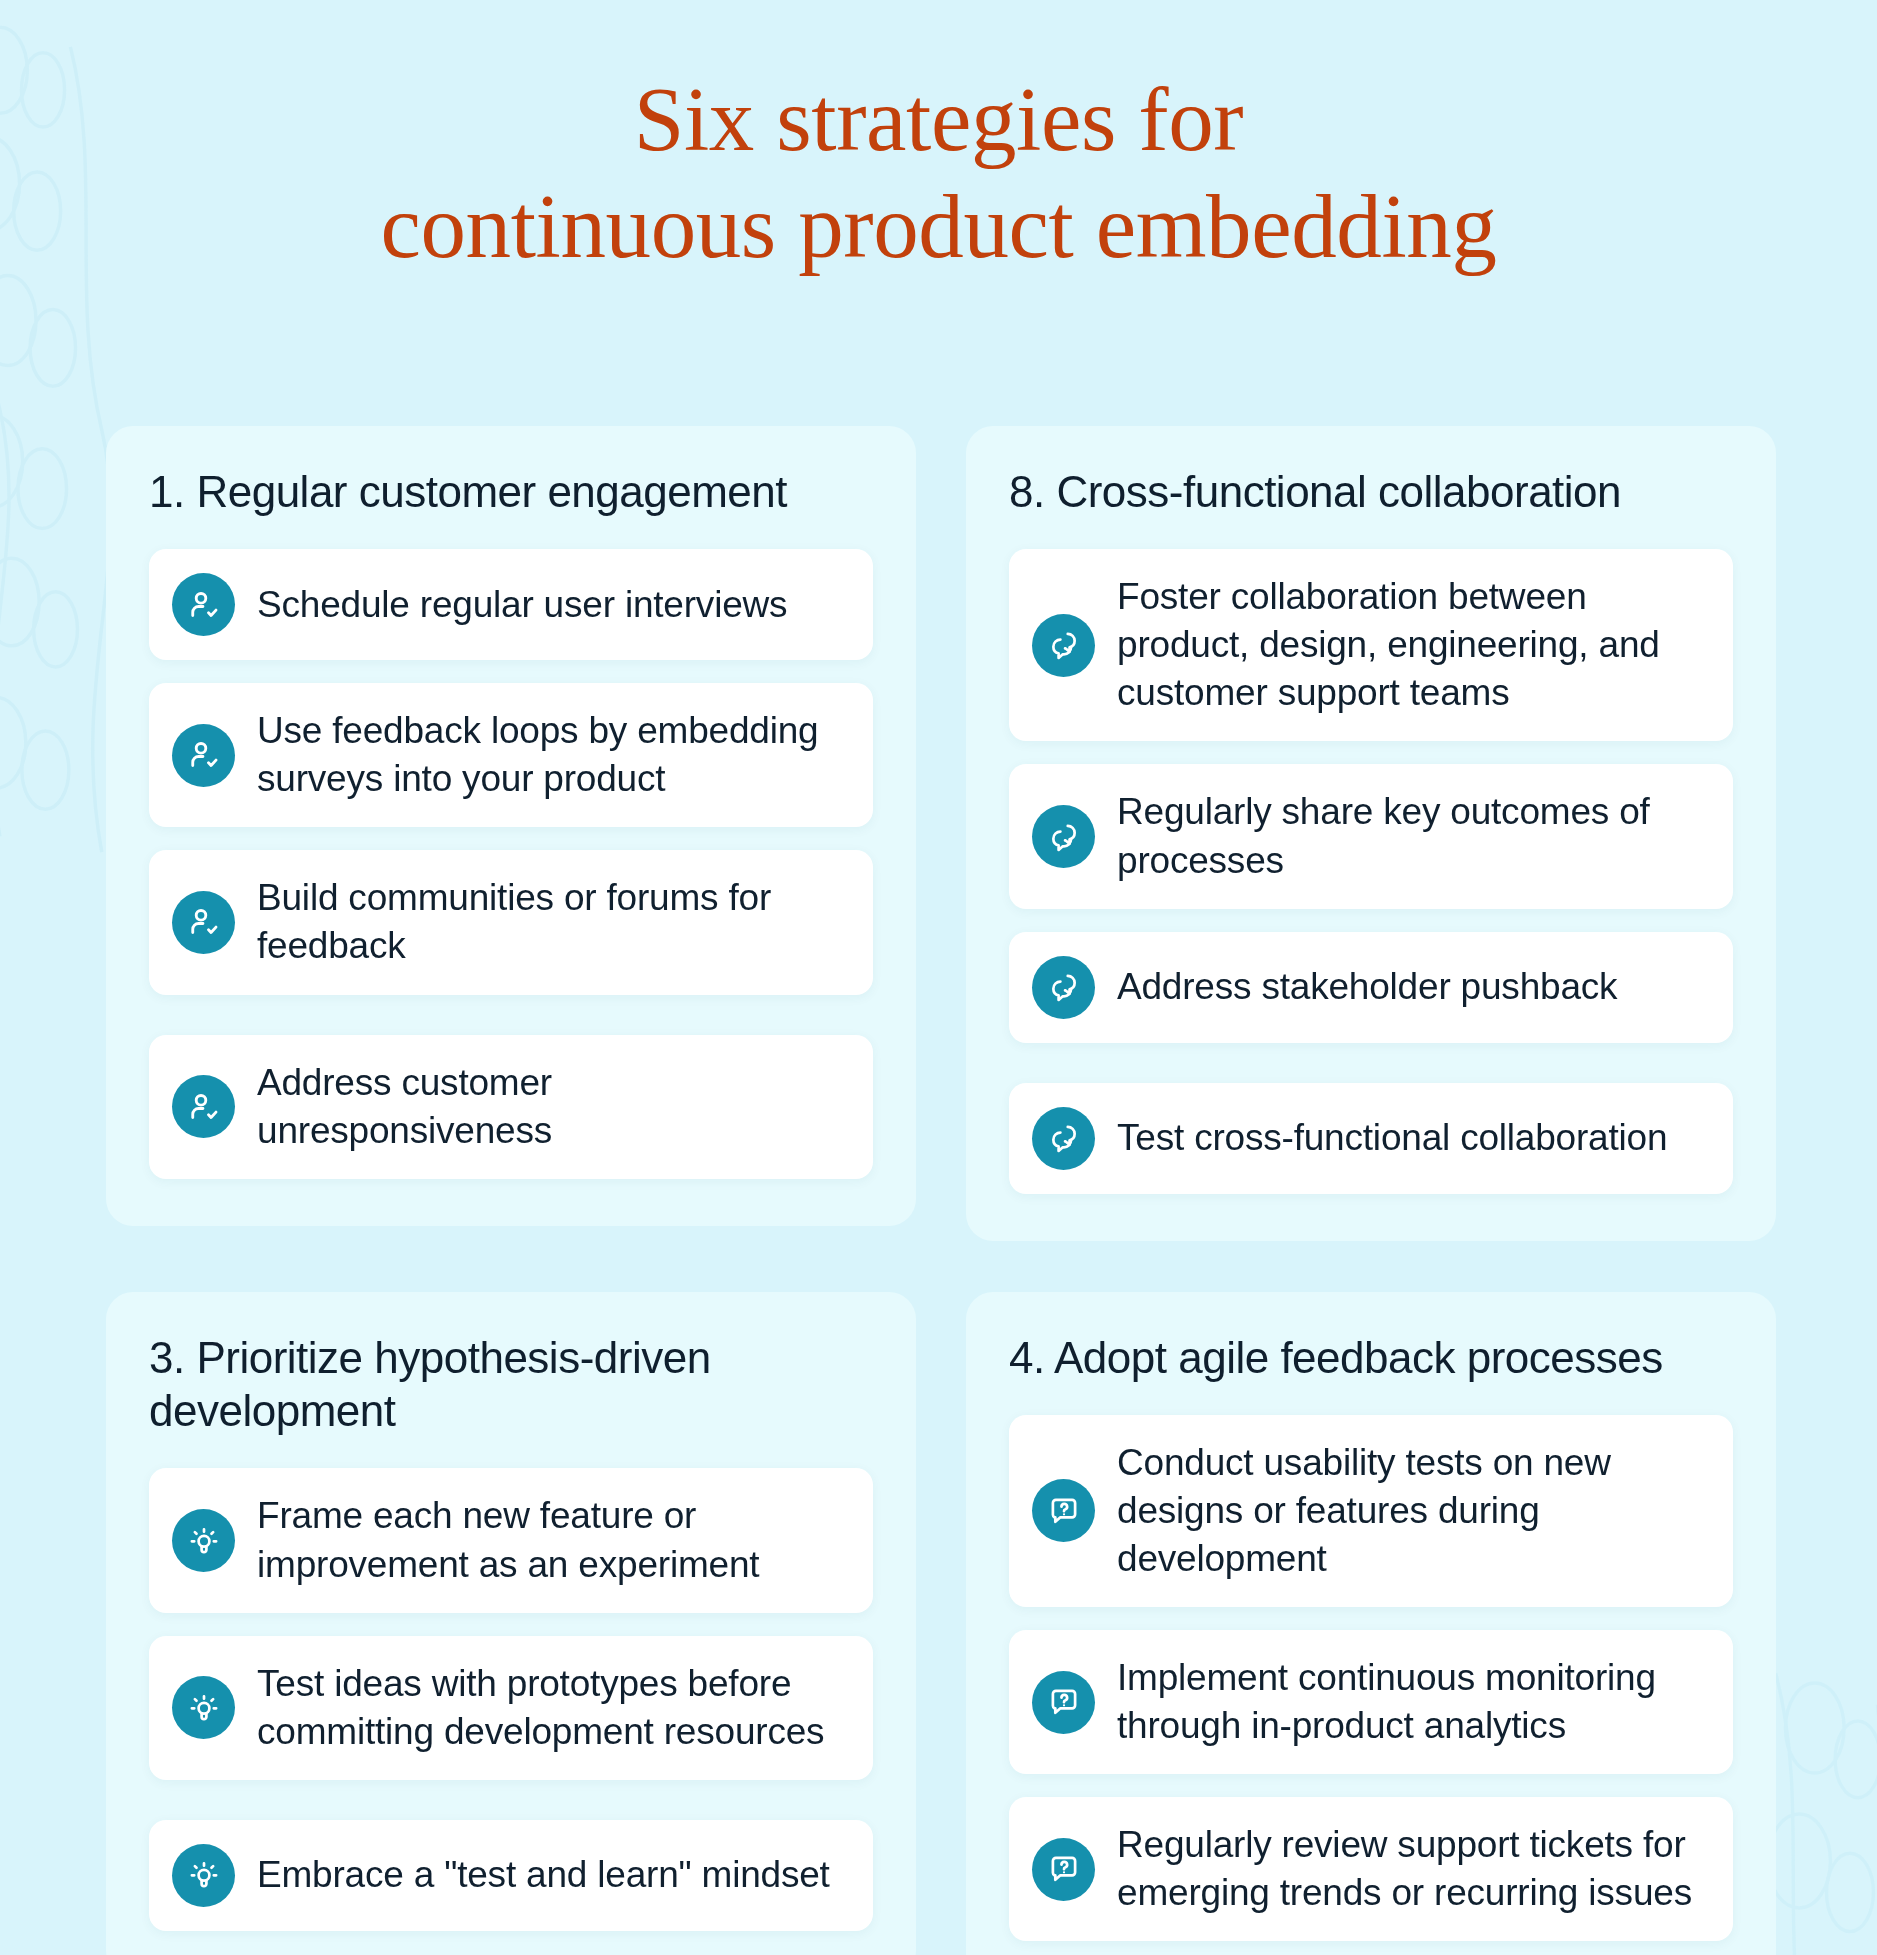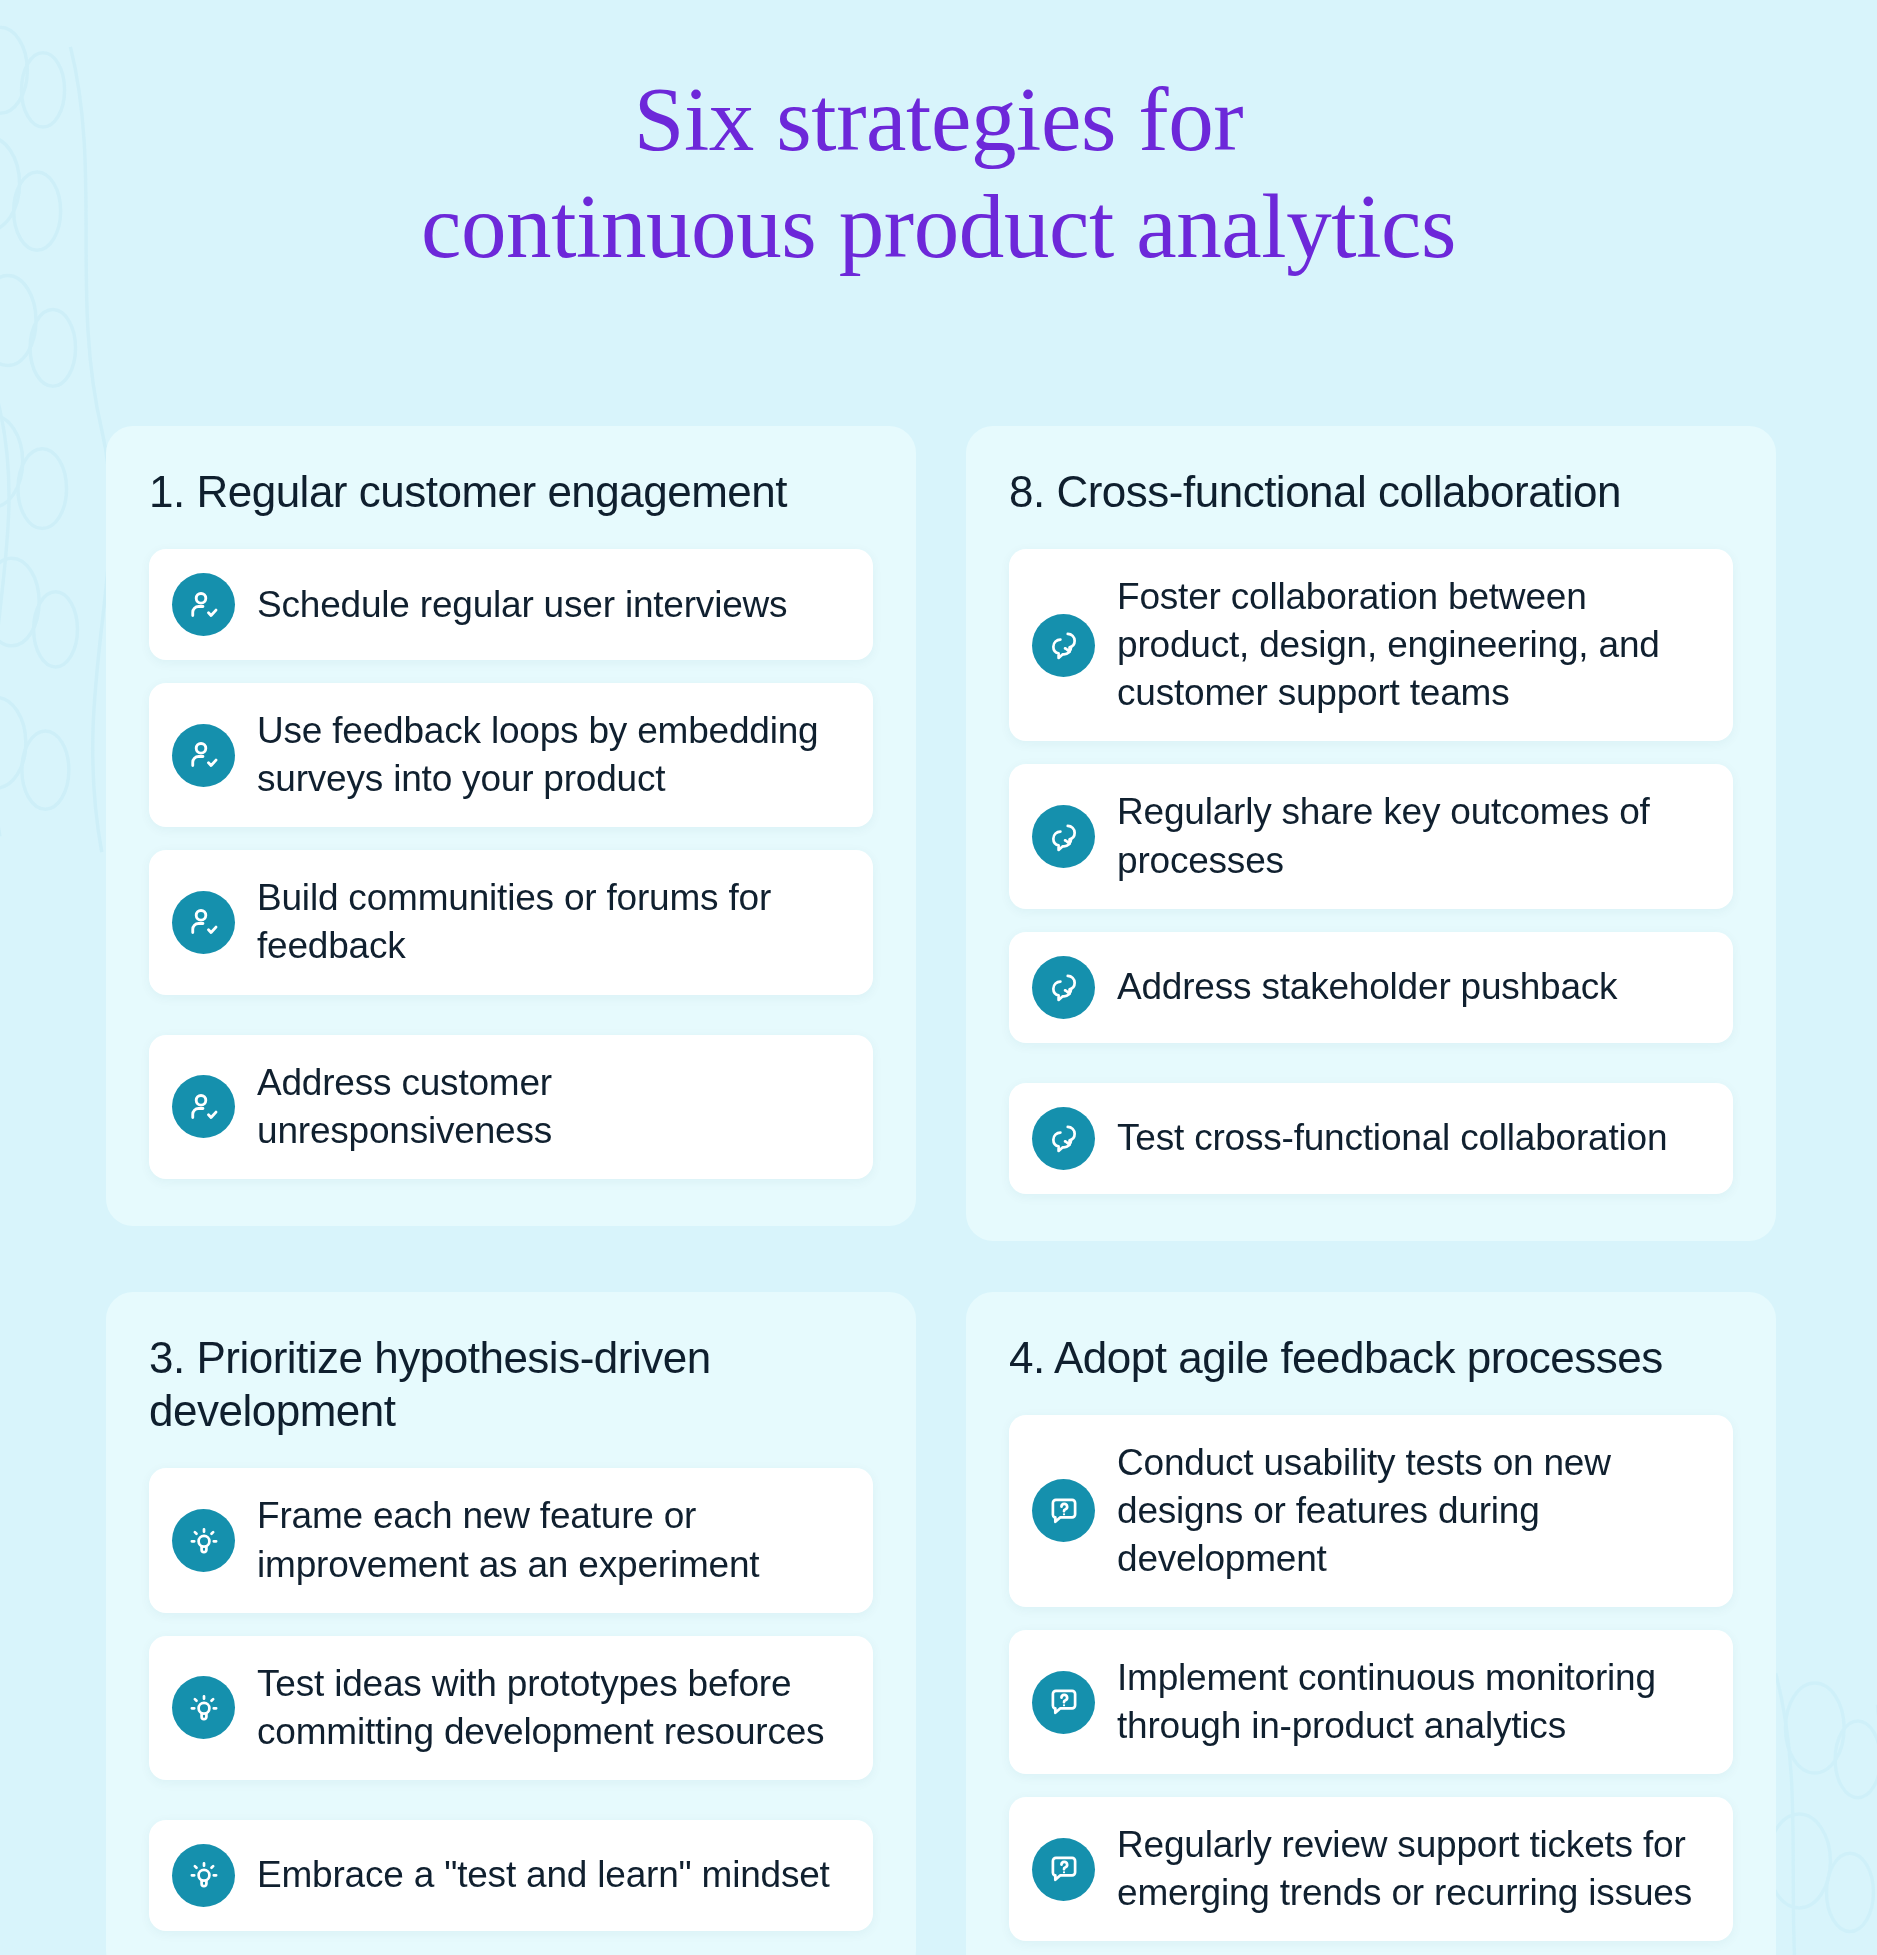--- a/index.html
+++ b/index.html
@@ -30,21 +30,21 @@
   .bg-deco.right { right: -15.6px;  top: 1642px; width: 352px; height: 1017px; }
 
   
   .title-wrap {
     position: absolute;
     top: 66px; left: 0; width: 1877px;
     text-align: center;
   }
   .title-line {
     font-family: "Liberation Serif", "DejaVu Serif", serif;
-    color: #6d28d9;
+    color: #c2410c;
     font-size: 91px;
     line-height: 1.18;
     letter-spacing: -0.4px;
     font-weight: 400;
   }
 
   
   .grid {
     position: absolute;
     top: 426px;
@@ -139,21 +139,21 @@
       <ellipse cx="830" cy="1000" rx="56" ry="96"></ellipse>
       <ellipse cx="670" cy="1280" rx="78" ry="118"></ellipse>
       <ellipse cx="800" cy="1360" rx="62" ry="102"></ellipse>
       <path d="M600 80 C 690 420, 600 760, 690 1120 S 600 1800, 690 2280"></path>
       <path d="M860 160 C 900 500, 860 840, 900 1200"></path>
     </g>
   </svg>
 
   <div class="title-wrap">
     <div class="title-line">Six strategies for</div>
-    <div class="title-line">continuous product analytics</div>
+    <div class="title-line">continuous product embedding</div>
   </div>
 
   <div class="grid">
 
     <div class="row">
 
       <div class="panel col-left">
         <div class="panel-title">1. Regular customer engagement</div>
 
         <div class="card">

